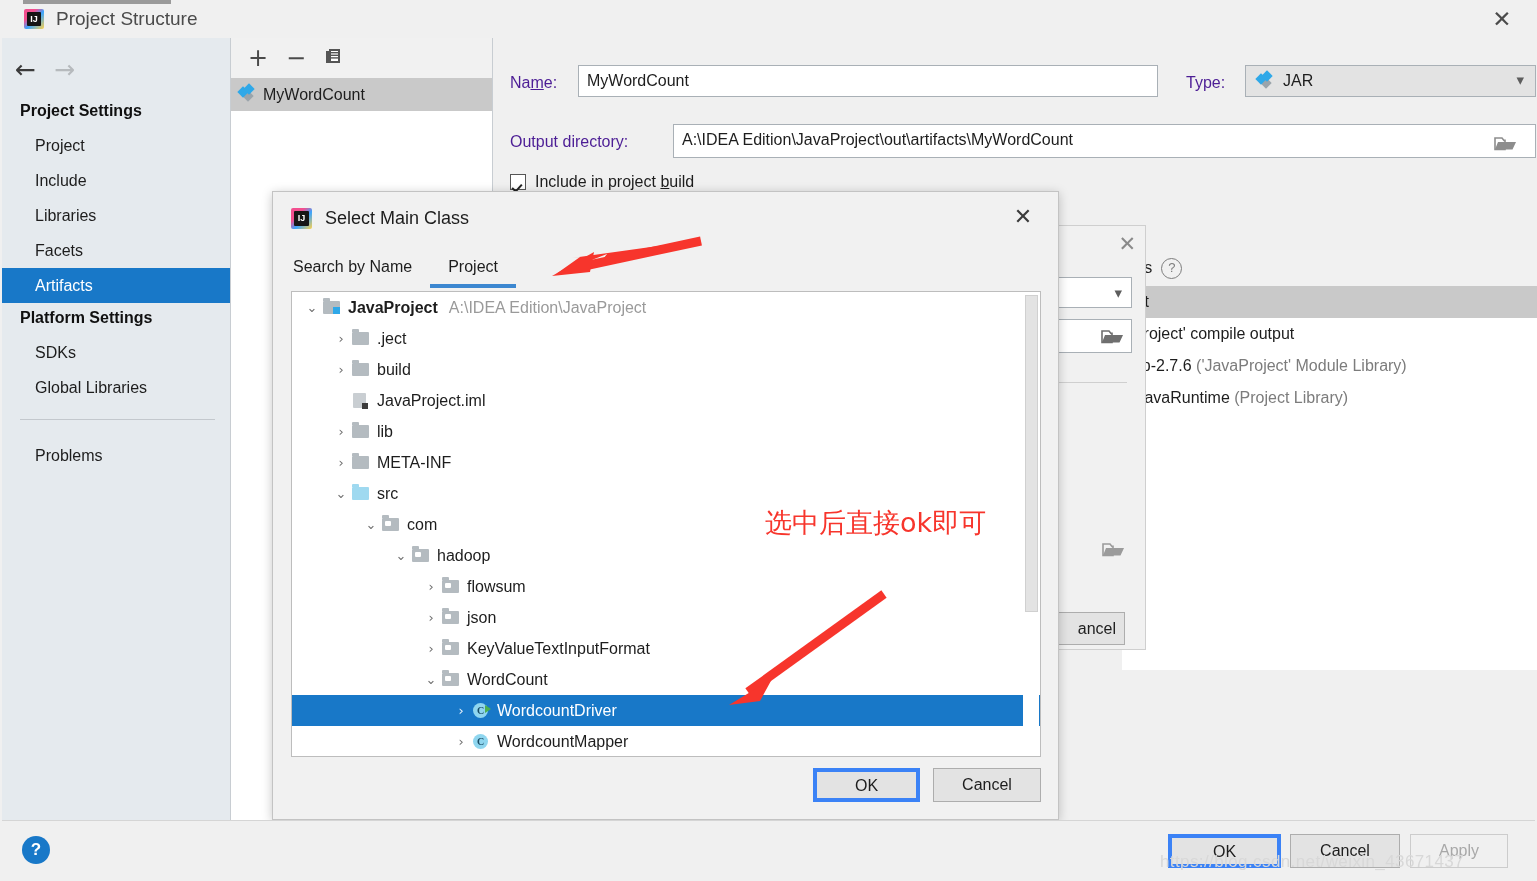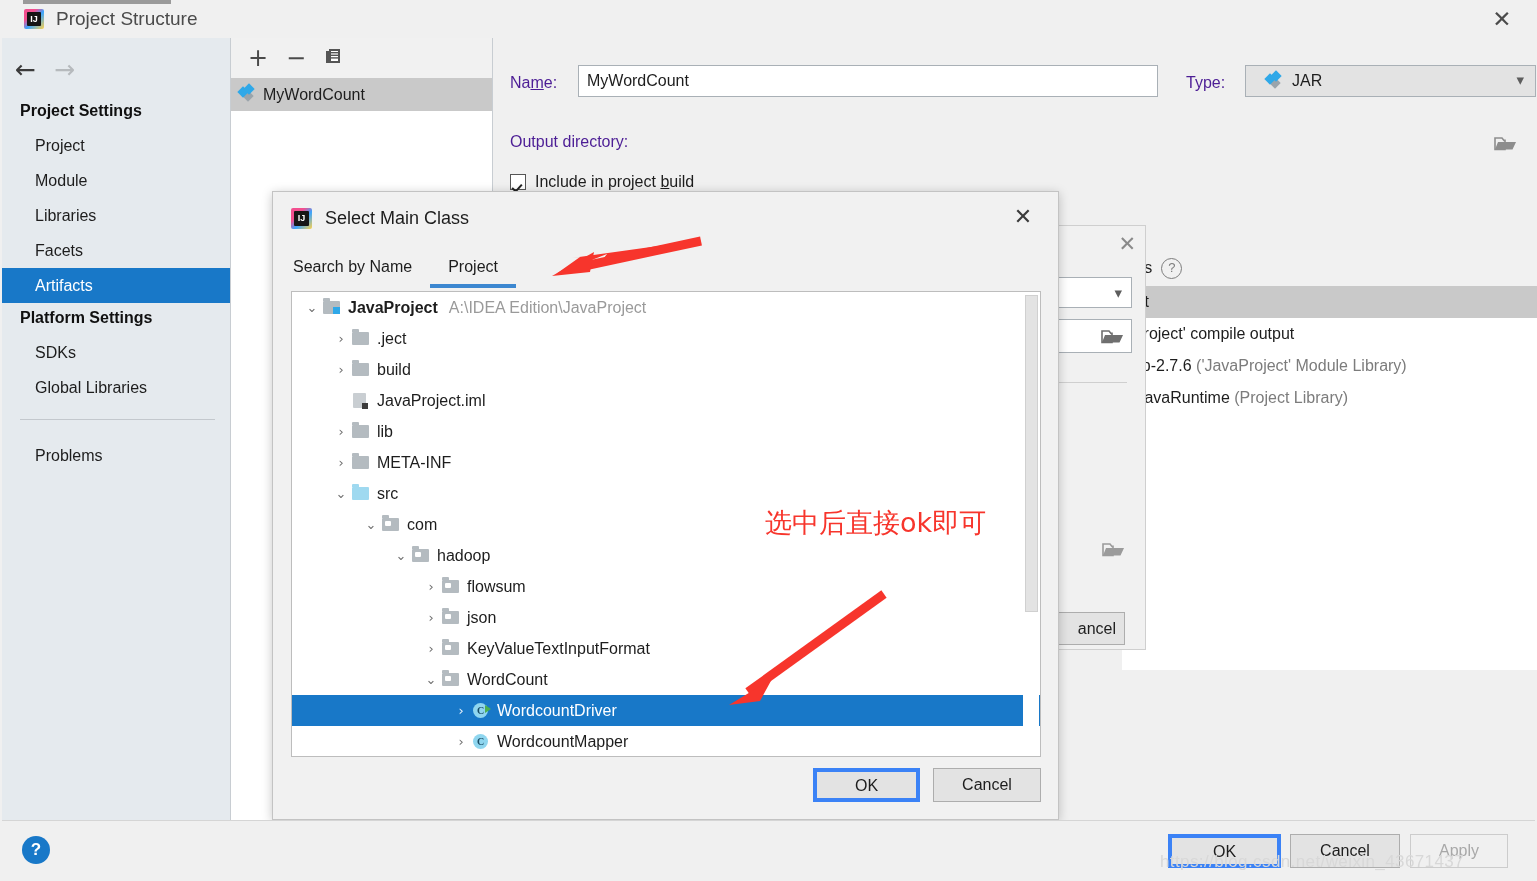--- a/index.html
+++ b/index.html
@@ -57,21 +57,21 @@
   .d2{left:6px;top:-2px;background:#2fa8e8;}
   .d3{left:5px;top:5px;background:#9aa4ab;}
 
   
   .editor{position:absolute;left:493px;top:38px;right:0;height:782px;background:#f0f0f0;}
   .lbl-r{position:absolute;font-size:16px;color:#4c1d95;}
   .tfield{position:absolute;background:#ffffff;border:1px solid #a9b0b6;box-sizing:border-box;
     font-family:"Liberation Sans",sans-serif;font-size:16px;color:#1d1d1d;
     padding:0 8px;line-height:30px;}
   .combo{position:absolute;background:#e3e3e3;border:1px solid #a9b0b6;box-sizing:border-box;
-    font-size:16px;color:#1d1d1d;display:flex;align-items:center;padding:0 20px;cursor:pointer;}
+    font-size:16px;color:#1d1d1d;display:flex;align-items:center;padding:0 11px;cursor:pointer;}
   .combo .cv{margin-left:9px;}
   .combo .chev{position:absolute;right:11px;top:50%;transform:translateY(-58%);
     font-size:15px;color:#5d5d5d;font-family:"DejaVu Sans",sans-serif;}
   .folder-btn{position:absolute;width:22px;height:18px;cursor:pointer;}
   .folder-btn svg{display:block;}
   .chk-row{position:absolute;display:flex;align-items:center;cursor:pointer;}
   .chk{width:16px;height:16px;border:1px solid #555;background:#fff;box-sizing:border-box;
     position:relative;flex:none;}
   .chk:after{content:"";position:absolute;left:3px;top:7px;width:4px;height:8px;
     border:solid #222;border-width:0 2px 2px 0;transform:rotate(42deg);}
@@ -197,21 +197,21 @@
   </div>
 
   <div class="nav">
     <div class="nav-arrows">
       <div class="arrow-back">←</div>
       <div class="arrow-fwd">→</div>
     </div>
 
     <div class="nav-group" style="top:64px">Project Settings</div>
     <div class="nav-item" style="top:90px">Project</div>
-    <div class="nav-item" style="top:125px">Module</div>
+    <div class="nav-item" style="top:125px">Include</div>
     <div class="nav-item" style="top:160px">Libraries</div>
     <div class="nav-item" style="top:195px">Facets</div>
     <div class="nav-item sel" style="top:230px">Artifacts</div>
     <div class="nav-group" style="top:271px">Platform Settings</div>
     <div class="nav-item" style="top:297px">SDKs</div>
     <div class="nav-item" style="top:332px">Global Libraries</div>
     <div class="nav-sep" style="top:381px"></div>
     <div class="nav-item" style="top:400px">Problems</div>
   </div>
 
@@ -252,20 +252,21 @@
       <div class="diamonds">
         <span class="d3"></span>
           <span class="d1"></span>
           <span class="d2"></span>
       </div>
       <span class="cv">JAR</span>
       <span class="chev">▾</span>
     </div>
 
     <div class="lbl-r" style="left:17px;top:95px">Output directory:</div>
+    <div class="tfield" style="left:180px;top:86px;width:863px;height:34px">A:\IDEA Edition\JavaProject\out\artifacts\MyWordCount</div>
     <div class="folder-btn" style="left:1001px;top:96px">
       <svg width="24" height="19" viewBox="0 0 24 19">
         <path d="M1 4h7l2 2.4h1v9H1z" fill="none" stroke="#8d8d8d" stroke-width="1.6"></path>
         <path d="M4 8h18l-3.5 7.5H1z" fill="#8d8d8d"></path>
       </svg>
     </div>
 
     <div class="chk-row" style="left:17px;top:135px">
       <div class="chk"></div>
       <div class="ctext">

